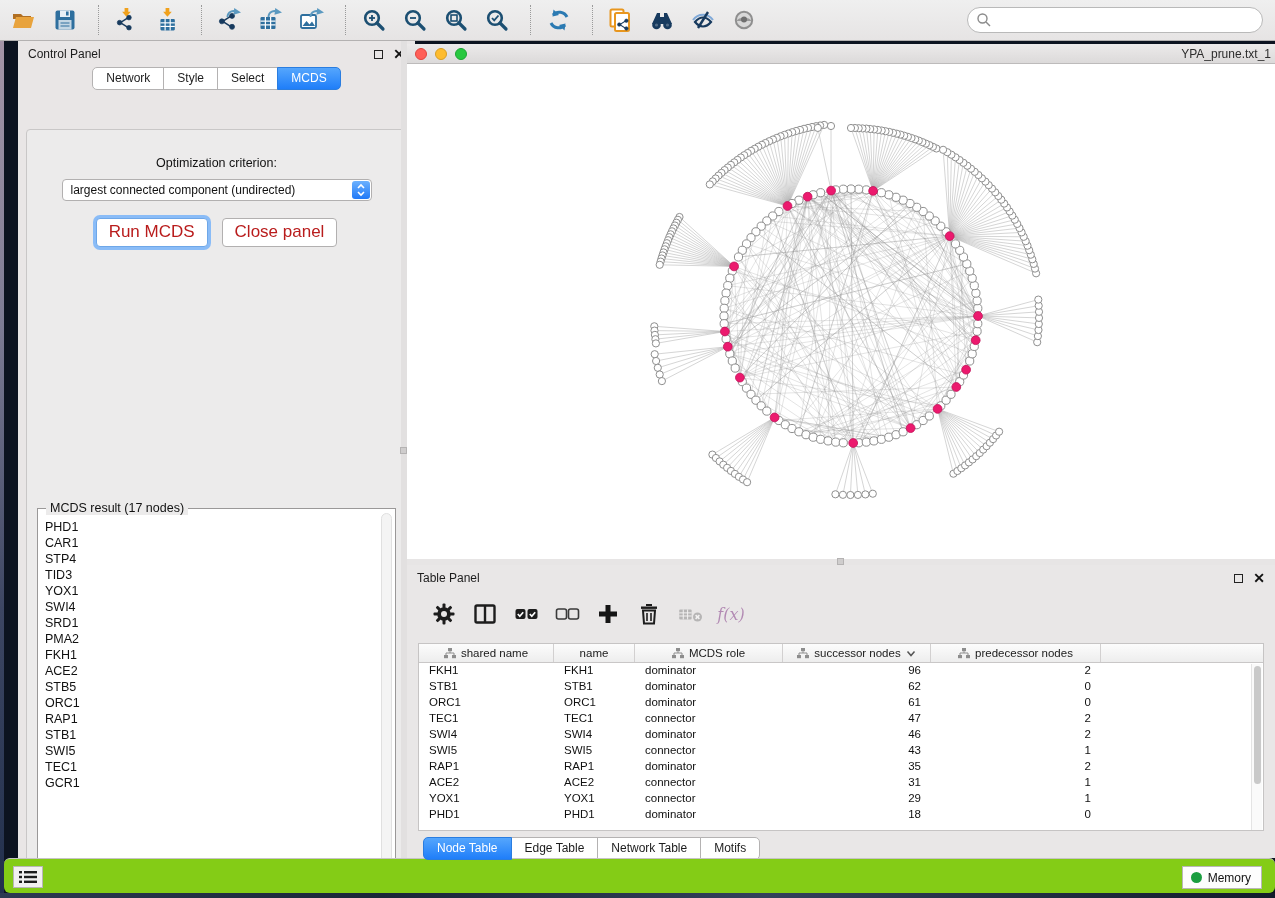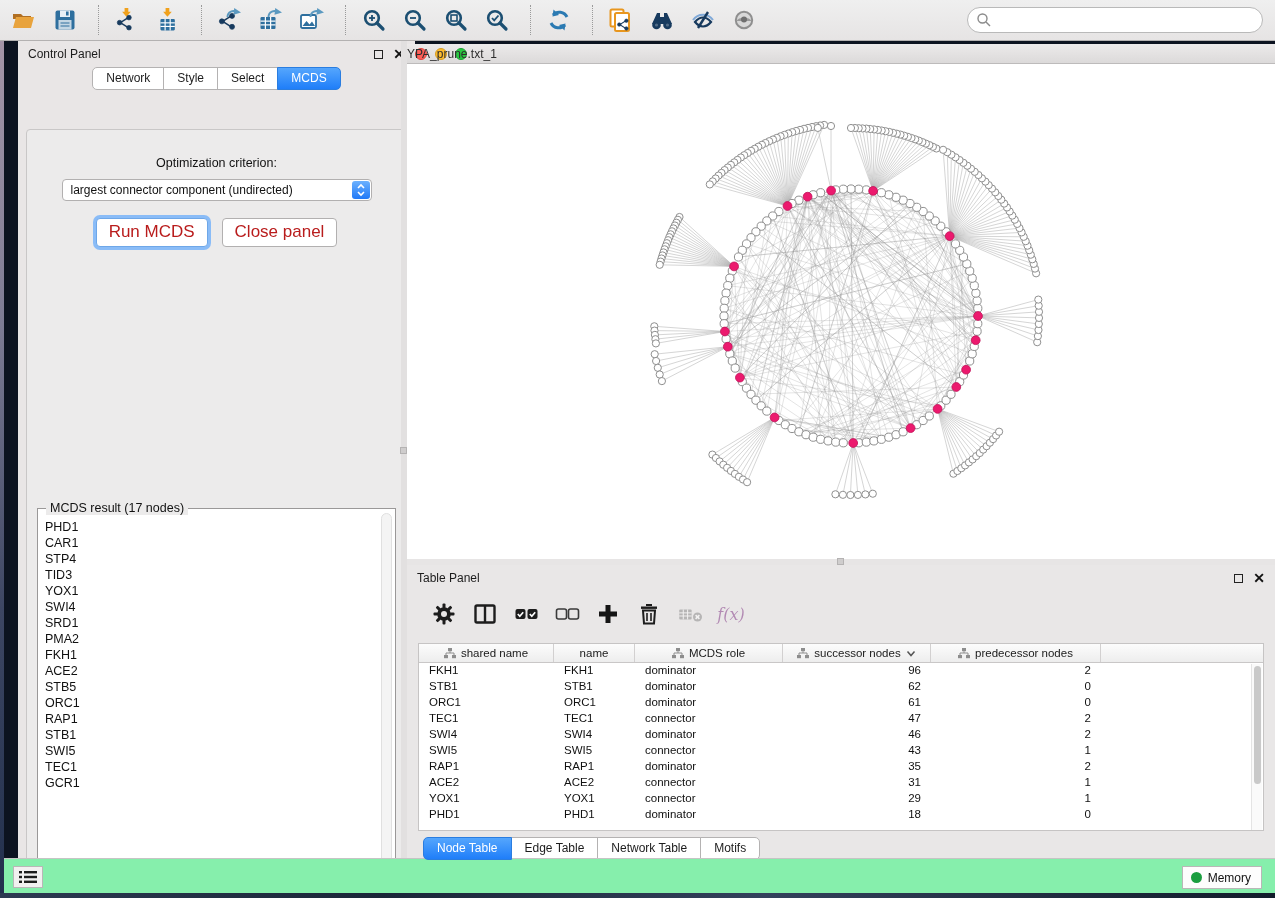--- a/index.html
+++ b/index.html
@@ -57,21 +57,21 @@
     background:#f4f4f4; border:1px solid #e0e0e0; border-radius:6px; }
 
   
   .net-window { position:absolute; left:407px; top:44px; width:868px; height:515px; }
   .net-titlebar { height:20px; background:linear-gradient(#eceaea,#dcdada); border-bottom:1px solid #bdbbbb;
     display:flex; align-items:center; padding:0 8px; }
   .traffic { width:12px; height:12px; border-radius:50%; margin-right:8px; }
   .t-red { background:#ff5f57; border:1px solid #e0443e; }
   .t-yellow { background:#febc2e; border:1px solid #d89e24; }
   .t-green { background:#28c840; border:1px solid #1da534; }
-  .net-title { position:absolute; left:0; right:4px; text-align:left; font-size:12px; color:#2d2d2d; }
+  .net-title { position:absolute; left:0; right:4px; text-align:right; font-size:12px; color:#2d2d2d; }
   .net-canvas { position:relative; width:868px; height:495px; background:#fff; }
   .hdivider { position:absolute; left:407px; top:559px; width:868px; height:6px; background:#e7e5e5; }
   .hdivider .dot, .vdivider .dot { position:absolute; width:7px; height:7px; background:#cfcdcd; border:1px solid #b5b3b3; }
   .vdivider { position:absolute; left:401px; top:41px; width:6px; height:817px; background:#e2e0e0; }
 
   
   .table-panel { position:absolute; left:407px; top:565px; width:868px; height:293px; background:#e9e7e7; }
   .tablebar { height:38px; margin:4px 10px 0 12px; background:#e9e7e7; display:flex; align-items:center; gap:15px; padding-left:12px; }
   .tb2-icon { width:26px; height:26px; display:flex; align-items:center; justify-content:center; }
   .tb2-icon.disabled { opacity:.45; }
@@ -82,21 +82,21 @@
     font-size:11.5px; color:#1a1a1a; }
   .gt-hcell { display:flex; align-items:center; justify-content:center; gap:5px; border-right:1px solid #d2d0d0; height:100%; }
   .gt-row { display:flex; height:16px; font-size:11.5px; color:#111; }
   .gt-cell { padding:1px 10px 0; white-space:nowrap; overflow:hidden; }
   .gt-cell.num { text-align:right; }
   .gt-scroll { position:absolute; right:1px; top:20px; width:11px; height:166px; background:#fafafa; border-left:1px solid #e4e4e4; }
   .gt-thumb { position:absolute; left:1.5px; top:2px; width:7px; height:118px; background:#c9c9c9; border-radius:4px; }
   .bottom-tabs { position:absolute; left:16px; right:0; top:272px; display:flex; }
 
   
-  .status-bar { position:absolute; left:4px; top:858px; width:1271px; height:35px; background:#86efac; border-top:1px solid #c6c4c4; }
+  .status-bar { position:absolute; left:4px; top:858px; width:1271px; height:35px; background:#84cc16; border-top:1px solid #c6c4c4;border-radius:6px; }
   .list-btn { position:absolute; left:9px; top:7px; width:30px; height:22px; background:#f2f0f0; border:1px solid #b9b7b7;
     display:flex; align-items:center; justify-content:center; }
   .memory-btn { position:absolute; right:13px; top:7px; height:23px; background:#fdfdfd; border:1px solid #b9b7b7;
     display:flex; align-items:center; gap:6px; padding:0 10px 0 8px; font-size:12px; color:#111; }
   .mem-dot { width:11px; height:11px; border-radius:50%; background:#1b9e40; }
   svg { display:block; }
 </style>
 </head>
 <body>
 
@@ -297,21 +297,21 @@
     </div>
     <div class="seg-tabs" id="cp-tabs">
         <div class="seg-tab">Network</div>
         <div class="seg-tab">Style</div>
         <div class="seg-tab">Select</div>
         <div class="seg-tab active">MCDS</div>
       </div>
     <div class="cp-inner">
       <div class="opt-label">Optimization criterion:</div>
       <div class="combo">
-        <span>largest connector component (undirected)</span>
+        <span>largest connected component (undirected)</span>
         <span class="stepper">
           <svg width="10" height="14" viewBox="0 0 10 14">
               <polyline points="2,5 5,2 8,5" fill="none" stroke="#fff" stroke-width="1.6"></polyline>
               <polyline points="2,9 5,12 8,9" fill="none" stroke="#fff" stroke-width="1.6"></polyline>
             </svg>
         </span>
       </div>
       <div class="btn-row">
         <button class="mac-btn focused">Run MCDS</button>
         <button class="mac-btn">Close panel</button>

